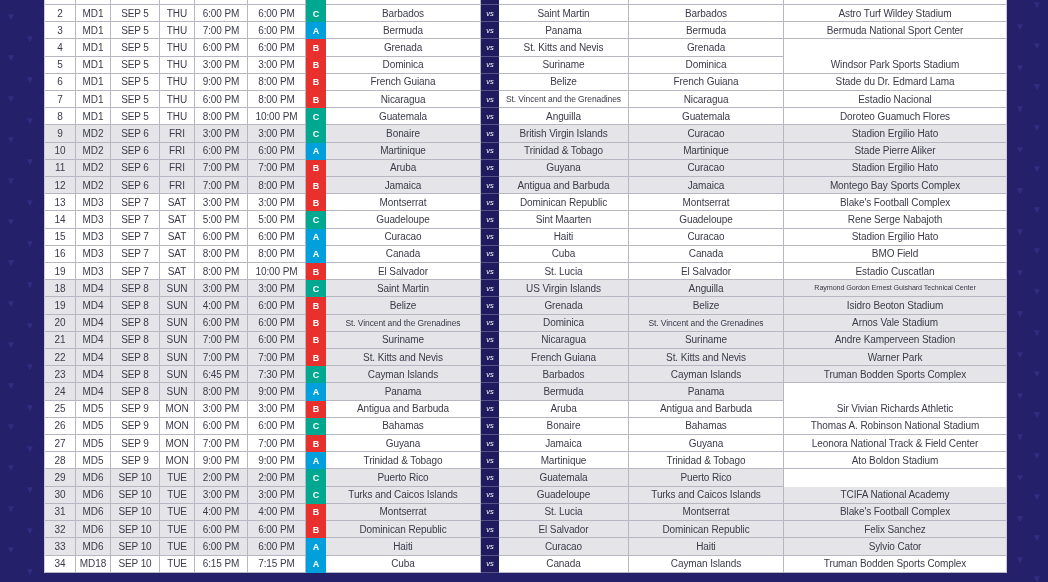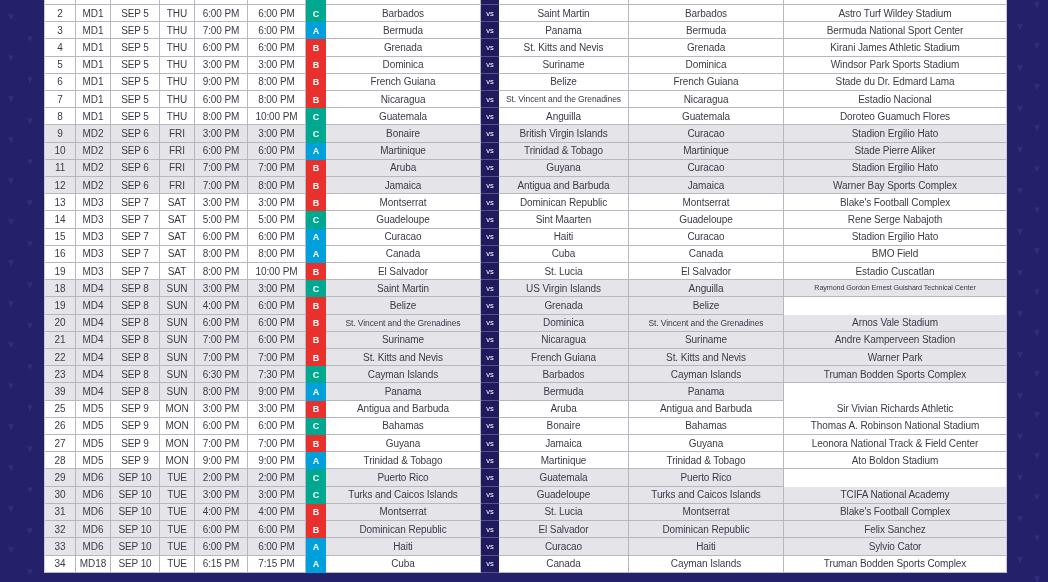--- a/index.html
+++ b/index.html
@@ -36,21 +36,21 @@
   .row.gray .cell{background:var(--rowgray,#e4e4e9);}
   .row.white .cell{background:#ffffff;}
   .cell.c-group{
     border-right:none;border-bottom:none;
     color:#ffffff;font-weight:bold;font-size:9px;
   }
   .row .cell.c-group{background:transparent;}
   .cell.c-vs{
     background:var(--vsbg,#1f1b5e) !important;
     color:#ffffff;font-size:7.5px;
-    border-right:none;border-bottom:1px solid rgba(190,190,205,.35);
+    border-right:none;border-bottom:1px solid rgba(190,190,205,.35);font-style:italic;
   }
   .cell.c-venue{border-right:none;}
   .cell.small-text{font-size:8.5px;}
   .cell.small-venue{
     font-size:7.2px;line-height:1.15;white-space:normal;
     text-align:right;padding:0 6px;
   }
 </style>
 </head>
 <body>
@@ -164,21 +164,20 @@
     <div class="cell c-md">MD1</div>
     <div class="cell c-date">SEP 5</div>
     <div class="cell c-day">THU</div>
     <div class="cell c-t1">6:00 PM</div>
     <div class="cell c-t2">6:00 PM</div>
     <div class="cell c-group" style="background: rgb(232, 49, 45);">B</div>
     <div class="cell c-home">Grenada</div>
     <div class="cell c-vs">vs</div>
     <div class="cell c-away">St. Kitts and Nevis</div>
     <div class="cell c-host">Grenada</div>
-    <div class="cell c-venue">Kirani James Athletic Stadium</div>
   </div>
         <div class="row white">
     <div class="cell c-num">5</div>
     <div class="cell c-md">MD1</div>
     <div class="cell c-date">SEP 5</div>
     <div class="cell c-day">THU</div>
     <div class="cell c-t1">3:00 PM</div>
     <div class="cell c-t2">3:00 PM</div>
     <div class="cell c-group" style="background: rgb(232, 49, 45);">B</div>
     <div class="cell c-home">Dominica</div>
@@ -276,21 +275,21 @@
     <div class="cell c-md">MD2</div>
     <div class="cell c-date">SEP 6</div>
     <div class="cell c-day">FRI</div>
     <div class="cell c-t1">7:00 PM</div>
     <div class="cell c-t2">8:00 PM</div>
     <div class="cell c-group" style="background: rgb(232, 49, 45);">B</div>
     <div class="cell c-home">Jamaica</div>
     <div class="cell c-vs">vs</div>
     <div class="cell c-away">Antigua and Barbuda</div>
     <div class="cell c-host">Jamaica</div>
-    <div class="cell c-venue">Warner Bay Sports Complex</div>
+    <div class="cell c-venue">Montego Bay Sports Complex</div>
   </div>
         <div class="row white">
     <div class="cell c-num">13</div>
     <div class="cell c-md">MD3</div>
     <div class="cell c-date">SEP 7</div>
     <div class="cell c-day">SAT</div>
     <div class="cell c-t1">3:00 PM</div>
     <div class="cell c-t2">3:00 PM</div>
     <div class="cell c-group" style="background: rgb(232, 49, 45);">B</div>
     <div class="cell c-home">Montserrat</div>
@@ -374,20 +373,21 @@
     <div class="cell c-md">MD4</div>
     <div class="cell c-date">SEP 8</div>
     <div class="cell c-day">SUN</div>
     <div class="cell c-t1">4:00 PM</div>
     <div class="cell c-t2">6:00 PM</div>
     <div class="cell c-group" style="background: rgb(232, 49, 45);">B</div>
     <div class="cell c-home">Belize</div>
     <div class="cell c-vs">vs</div>
     <div class="cell c-away">Grenada</div>
     <div class="cell c-host">Belize</div>
+    <div class="cell c-venue">Isidro Beoton Stadium</div>
   </div>
         <div class="row gray">
     <div class="cell c-num">20</div>
     <div class="cell c-md">MD4</div>
     <div class="cell c-date">SEP 8</div>
     <div class="cell c-day">SUN</div>
     <div class="cell c-t1">6:00 PM</div>
     <div class="cell c-t2">6:00 PM</div>
     <div class="cell c-group" style="background: rgb(232, 49, 45);">B</div>
     <div class="cell c-home small-text">St. Vincent and the Grenadines</div>
@@ -422,31 +422,31 @@
     <div class="cell c-vs">vs</div>
     <div class="cell c-away">French Guiana</div>
     <div class="cell c-host">St. Kitts and Nevis</div>
     <div class="cell c-venue">Warner Park</div>
   </div>
         <div class="row gray">
     <div class="cell c-num">23</div>
     <div class="cell c-md">MD4</div>
     <div class="cell c-date">SEP 8</div>
     <div class="cell c-day">SUN</div>
-    <div class="cell c-t1">6:30 PM</div>
+    <div class="cell c-t1">6:45 PM</div>
     <div class="cell c-t2">7:30 PM</div>
     <div class="cell c-group" style="background: rgb(0, 168, 144);">C</div>
     <div class="cell c-home">Cayman Islands</div>
     <div class="cell c-vs">vs</div>
     <div class="cell c-away">Barbados</div>
     <div class="cell c-host">Cayman Islands</div>
     <div class="cell c-venue">Truman Bodden Sports Complex</div>
   </div>
         <div class="row gray">
-    <div class="cell c-num">39</div>
+    <div class="cell c-num">24</div>
     <div class="cell c-md">MD4</div>
     <div class="cell c-date">SEP 8</div>
     <div class="cell c-day">SUN</div>
     <div class="cell c-t1">8:00 PM</div>
     <div class="cell c-t2">9:00 PM</div>
     <div class="cell c-group" style="background: rgb(0, 160, 220);">A</div>
     <div class="cell c-home">Panama</div>
     <div class="cell c-vs">vs</div>
     <div class="cell c-away">Bermuda</div>
     <div class="cell c-host">Panama</div>

